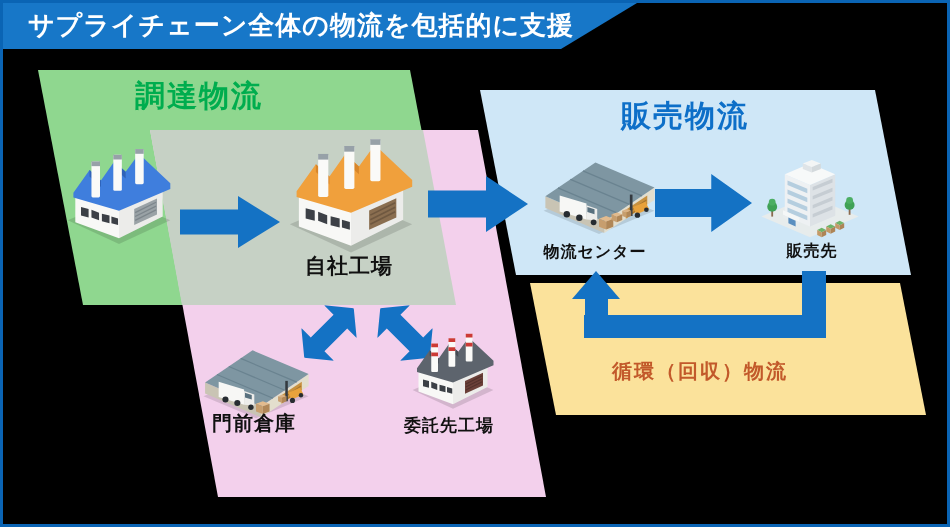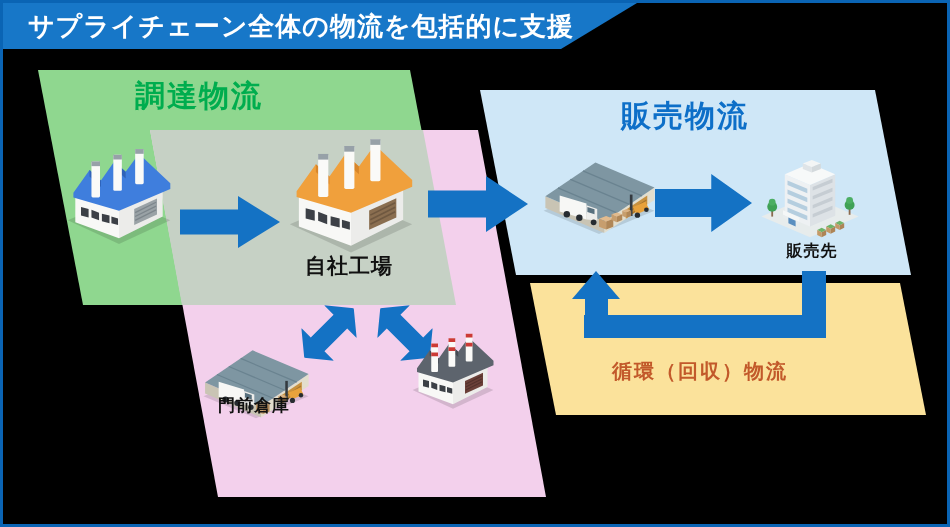--- a/index.html
+++ b/index.html
@@ -1,18 +1,18 @@
 <!DOCTYPE html>
 <html style="--frame-border: #0a64b4; --banner-bg: #1777c8; --banner-text: #ffffff; --procurement-bg: #8fd78f; --procurement-title: #00ad4e; --production-bg: #f3d0ec; --production-title: #f5368e; --overlap-bg: #c6d1c5; --sales-bg: #cfe7f7; --sales-title: #0d6fc8; --reverse-bg: #fbe29b; --reverse-title: #c2592a; --arrow: #1472c4; --label-text: #111111;"><head>
 <meta charset="utf-8">
 <style>
   html,body{margin:0;padding:0;background:#000;}
   .stage{
     position:relative;width:950px;height:527px;background:#000;overflow:hidden;
-    font-family:Liberation Sans, sans-serif;
+    font-family:Liberation Serif, serif;
   }
   .frame{position:absolute;inset:0;border:3px solid var(--frame-border,#0a64b4);z-index:10;pointer-events:none;}
   .banner{
     position:absolute;left:3px;top:3px;width:634px;height:46px;z-index:6;
     background:var(--banner-bg,#1777c8);
     clip-path:polygon(0 0,100% 0,calc(100% - 76px) 100%,0 100%);
     color:var(--banner-text,#fff);font-weight:bold;font-size:26px;line-height:46px;
     padding-left:25px;box-sizing:border-box;letter-spacing:1px;white-space:nowrap;
   }
   .region{position:absolute;z-index:1;}
@@ -30,21 +30,21 @@
   .t-procurement{left:135px;top:76px;font-size:30px;color:var(--procurement-title,#00ad4e);}
   .t-sales{left:621px;top:96px;font-size:30px;color:var(--sales-title,#0d6fc8);}
   .t-production{left:295px;top:444px;font-size:31px;color:var(--production-title,#f5368e);}
   .t-reverse{left:612px;top:358px;font-size:20px;color:var(--reverse-title,#c2592a);}
   .nlabel{position:absolute;z-index:5;font-weight:bold;color:var(--label-text,#111);
     transform:translateX(-50%);white-space:nowrap;letter-spacing:1px;}
   .l-supplier{left:119px;top:243px;font-size:16px;}
   .l-own{left:349px;top:252px;font-size:21px;}
   .l-center{left:595px;top:242px;font-size:16px;}
   .l-customer{left:812px;top:241px;font-size:16px;}
-  .l-gate{left:254px;top:394px;font-size:17px;}
+  .l-gate{left:254px;top:410px;font-size:20px;}
   .l-contract{left:449px;top:414px;font-size:17px;}
   .arrow{position:absolute;z-index:3;background:var(--arrow,#1472c4);
     clip-path:polygon(0 26%,58% 26%,58% 0%,100% 50%,58% 100%,58% 74%,0 74%);}
   .a1{left:180px;top:196px;width:100px;height:52px;}
   .a2{left:428px;top:176px;width:100px;height:56px;}
   .a3{left:655px;top:174px;width:97px;height:58px;}
   .dbl{position:absolute;z-index:3;background:var(--arrow,#1472c4);width:70px;height:46px;
     clip-path:polygon(0 50%,27% 0,27% 29%,73% 29%,73% 0,100% 50%,73% 100%,73% 71%,27% 71%,27% 100%);}
   .dbl.left{left:294px;top:310px;transform:rotate(-45deg);}
   .dbl.right{left:370px;top:310px;transform:rotate(45deg);}
@@ -242,17 +242,19 @@
     <polygon points="73,102.5 78,100 78,105.5 73,108" fill="#ad8456"></polygon>
     <polygon points="78,96 83,93.5 88,96 83,98.5" fill="#6db468"></polygon>
     <polygon points="78,96 83,98.5 83,104 78,101.5" fill="#c49a68"></polygon>
     <polygon points="83,98.5 88,96 88,101.5 83,104" fill="#ad8456"></polygon>
     <polygon points="88,92 93,89.5 98,92 93,94.5" fill="#6db468"></polygon>
     <polygon points="88,92 93,94.5 93,100 88,97.5" fill="#c49a68"></polygon>
     <polygon points="93,94.5 98,92 98,97.5 93,100" fill="#ad8456"></polygon>
   </svg>
 
   <div class="nlabel l-own">自社工場</div>
+  <div class="nlabel l-center">物流センター</div>
   <div class="nlabel l-customer">販売先</div>
   <div class="nlabel l-gate">門前倉庫</div>
+  <div class="nlabel l-contract">委託先工場</div>
 
   <div class="frame"></div>
 </div>
 
 </body></html>

